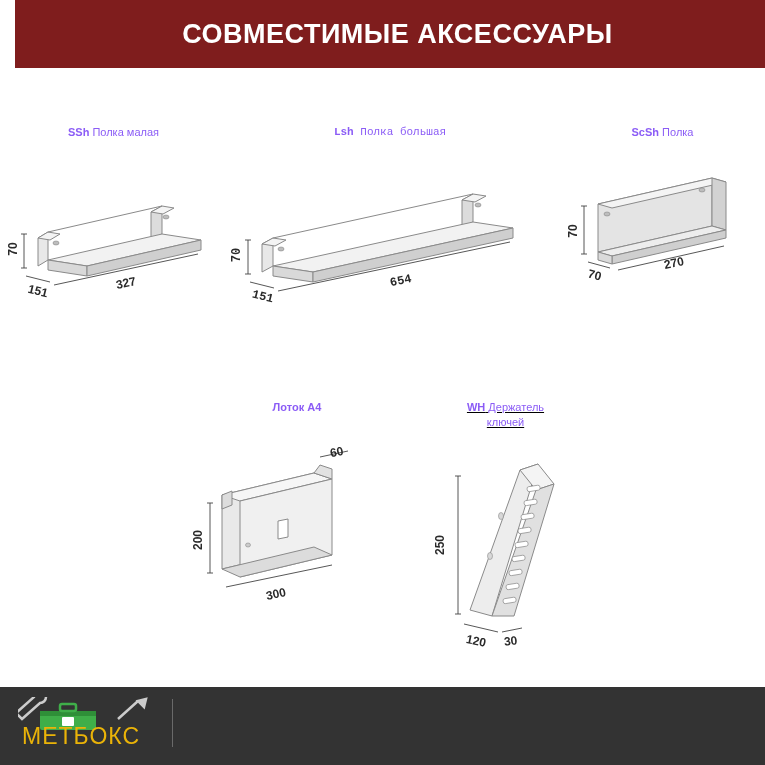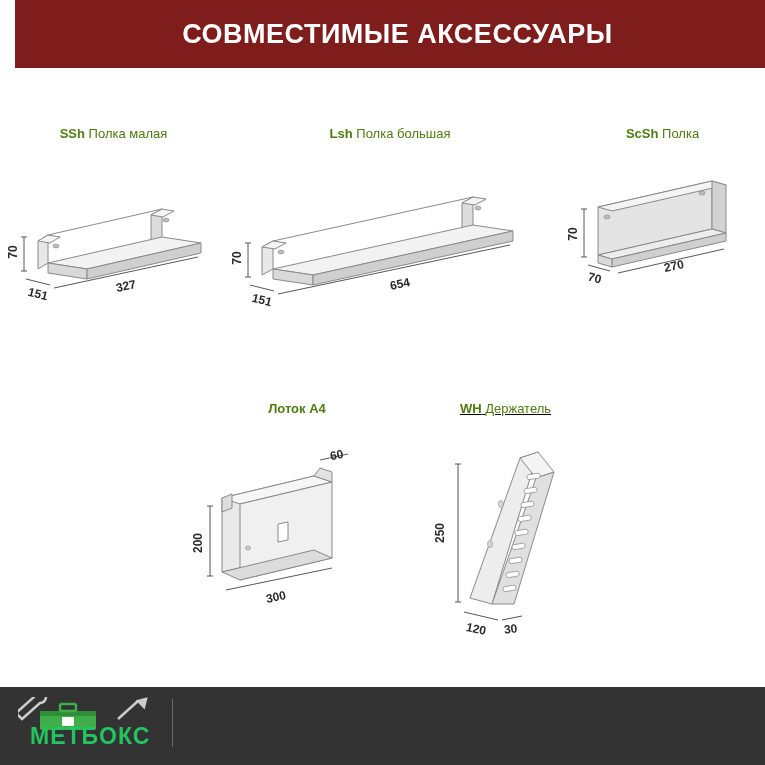--- a/index.html
+++ b/index.html
@@ -37,22 +37,22 @@
     font-weight: bold;
     letter-spacing: 0.5px;
     text-transform: uppercase;
     text-align: center;
   }
   
   .item {
     position: absolute;
   }
   .item-label {
-    font-size: 13px;
-    color: #4d7c0f;
+    font-size: 11px;
+    color: #8b5cf6;
     line-height: 1.35;
     text-align: center;
   }
   .item-label b {
     font-weight: bold;
   }
   .figure {
     position: relative;
   }
   .dim {
@@ -87,25 +87,25 @@
   }
   .logo-toolbox {
     position: absolute;
     left: 28px;
     top: 6px;
     width: 60px;
     height: 30px;
   }
   .logo-text {
     position: absolute;
-    left: 20px;
+    left: 12px;
     top: 28px;
     font-size: 23px;
-    font-weight: bold;
-    color: #22c55e;
+    font-weight: normal;
+    color: #eab308;
     letter-spacing: 1px;
   }
   .logo-sep {
     position: absolute;
     left: 172px;
     top: 12px;
     width: 1px;
     height: 48px;
     background: #6a6a6a;
   }
@@ -148,21 +148,21 @@
         <line x1="5" y1="80" x2="11" y2="80" stroke="#444" stroke-width="0.9"></line>
         <line x1="10" y1="88" x2="34" y2="94" stroke="#444" stroke-width="0.9"></line>
         <line x1="38" y1="97" x2="182" y2="66" stroke="#444" stroke-width="0.9"></line>
       </svg>
       <div class="dim rot90" style="left:-10px; top:54px;">70</div>
       <div class="dim" style="left:12px; top:96px; transform:rotate(14deg);">151</div>
       <div class="dim" style="left:100px; top:88px; transform:rotate(-12deg);">327</div>
     </div>
   </div>
 
-  <div class="item" style="left:240px; top:125px; width:300px;">
+  <div class="item" style="left:240px; top:125px; width:300px;font-family:Liberation Mono, monospace;">
     <div class="item-label">
       <b>Lsh</b>
       <span>Полка большая</span>
     </div>
     <div class="figure" style="width:300px;height:130px;margin-top:48px;">
       <svg width="300" height="130" viewBox="0 0 300 130">
 
         <polygon points="22,84 22,56 33,50 33,78" fill="#e8e8e8" stroke="#8a8a8a" stroke-width="1"></polygon>
         <polygon points="22,56 33,50 46,52 35,58" fill="#f4f4f4" stroke="#8a8a8a" stroke-width="1"></polygon>
 
@@ -255,20 +255,21 @@
       <div class="dim" style="left:148px; top:-2px; transform:rotate(-12deg);">60</div>
       <div class="dim rot90" style="left:6px; top:86px;">200</div>
       <div class="dim" style="left:84px; top:140px; transform:rotate(-12deg);">300</div>
     </div>
   </div>
 
   <div class="item" style="left:418px; top:400px; width:175px;text-decoration:underline;">
     <div class="item-label">
       <b>WH</b>
       <span>Держатель</span>
+      <div>ключей</div>
     </div>
     <div class="figure" style="width:175px;height:200px;margin-top:8px;">
       <svg width="175" height="200" viewBox="0 0 175 200">
 
         <polygon points="52,172 102,32 120,26 74,178" fill="#ededed" stroke="#8a8a8a" stroke-width="1"></polygon>
 
         <polygon points="102,32 120,26 136,46 118,52" fill="#f4f4f4" stroke="#8a8a8a" stroke-width="1"></polygon>
         <polygon points="118,52 136,46 96,178 74,178" fill="#e0e0e0" stroke="#8a8a8a" stroke-width="1"></polygon>
 
         <rect x="109" y="48" width="13" height="5" rx="2" fill="#ffffff" stroke="#8a8a8a" stroke-width="0.7" transform="rotate(-9 115 50)"></rect>

